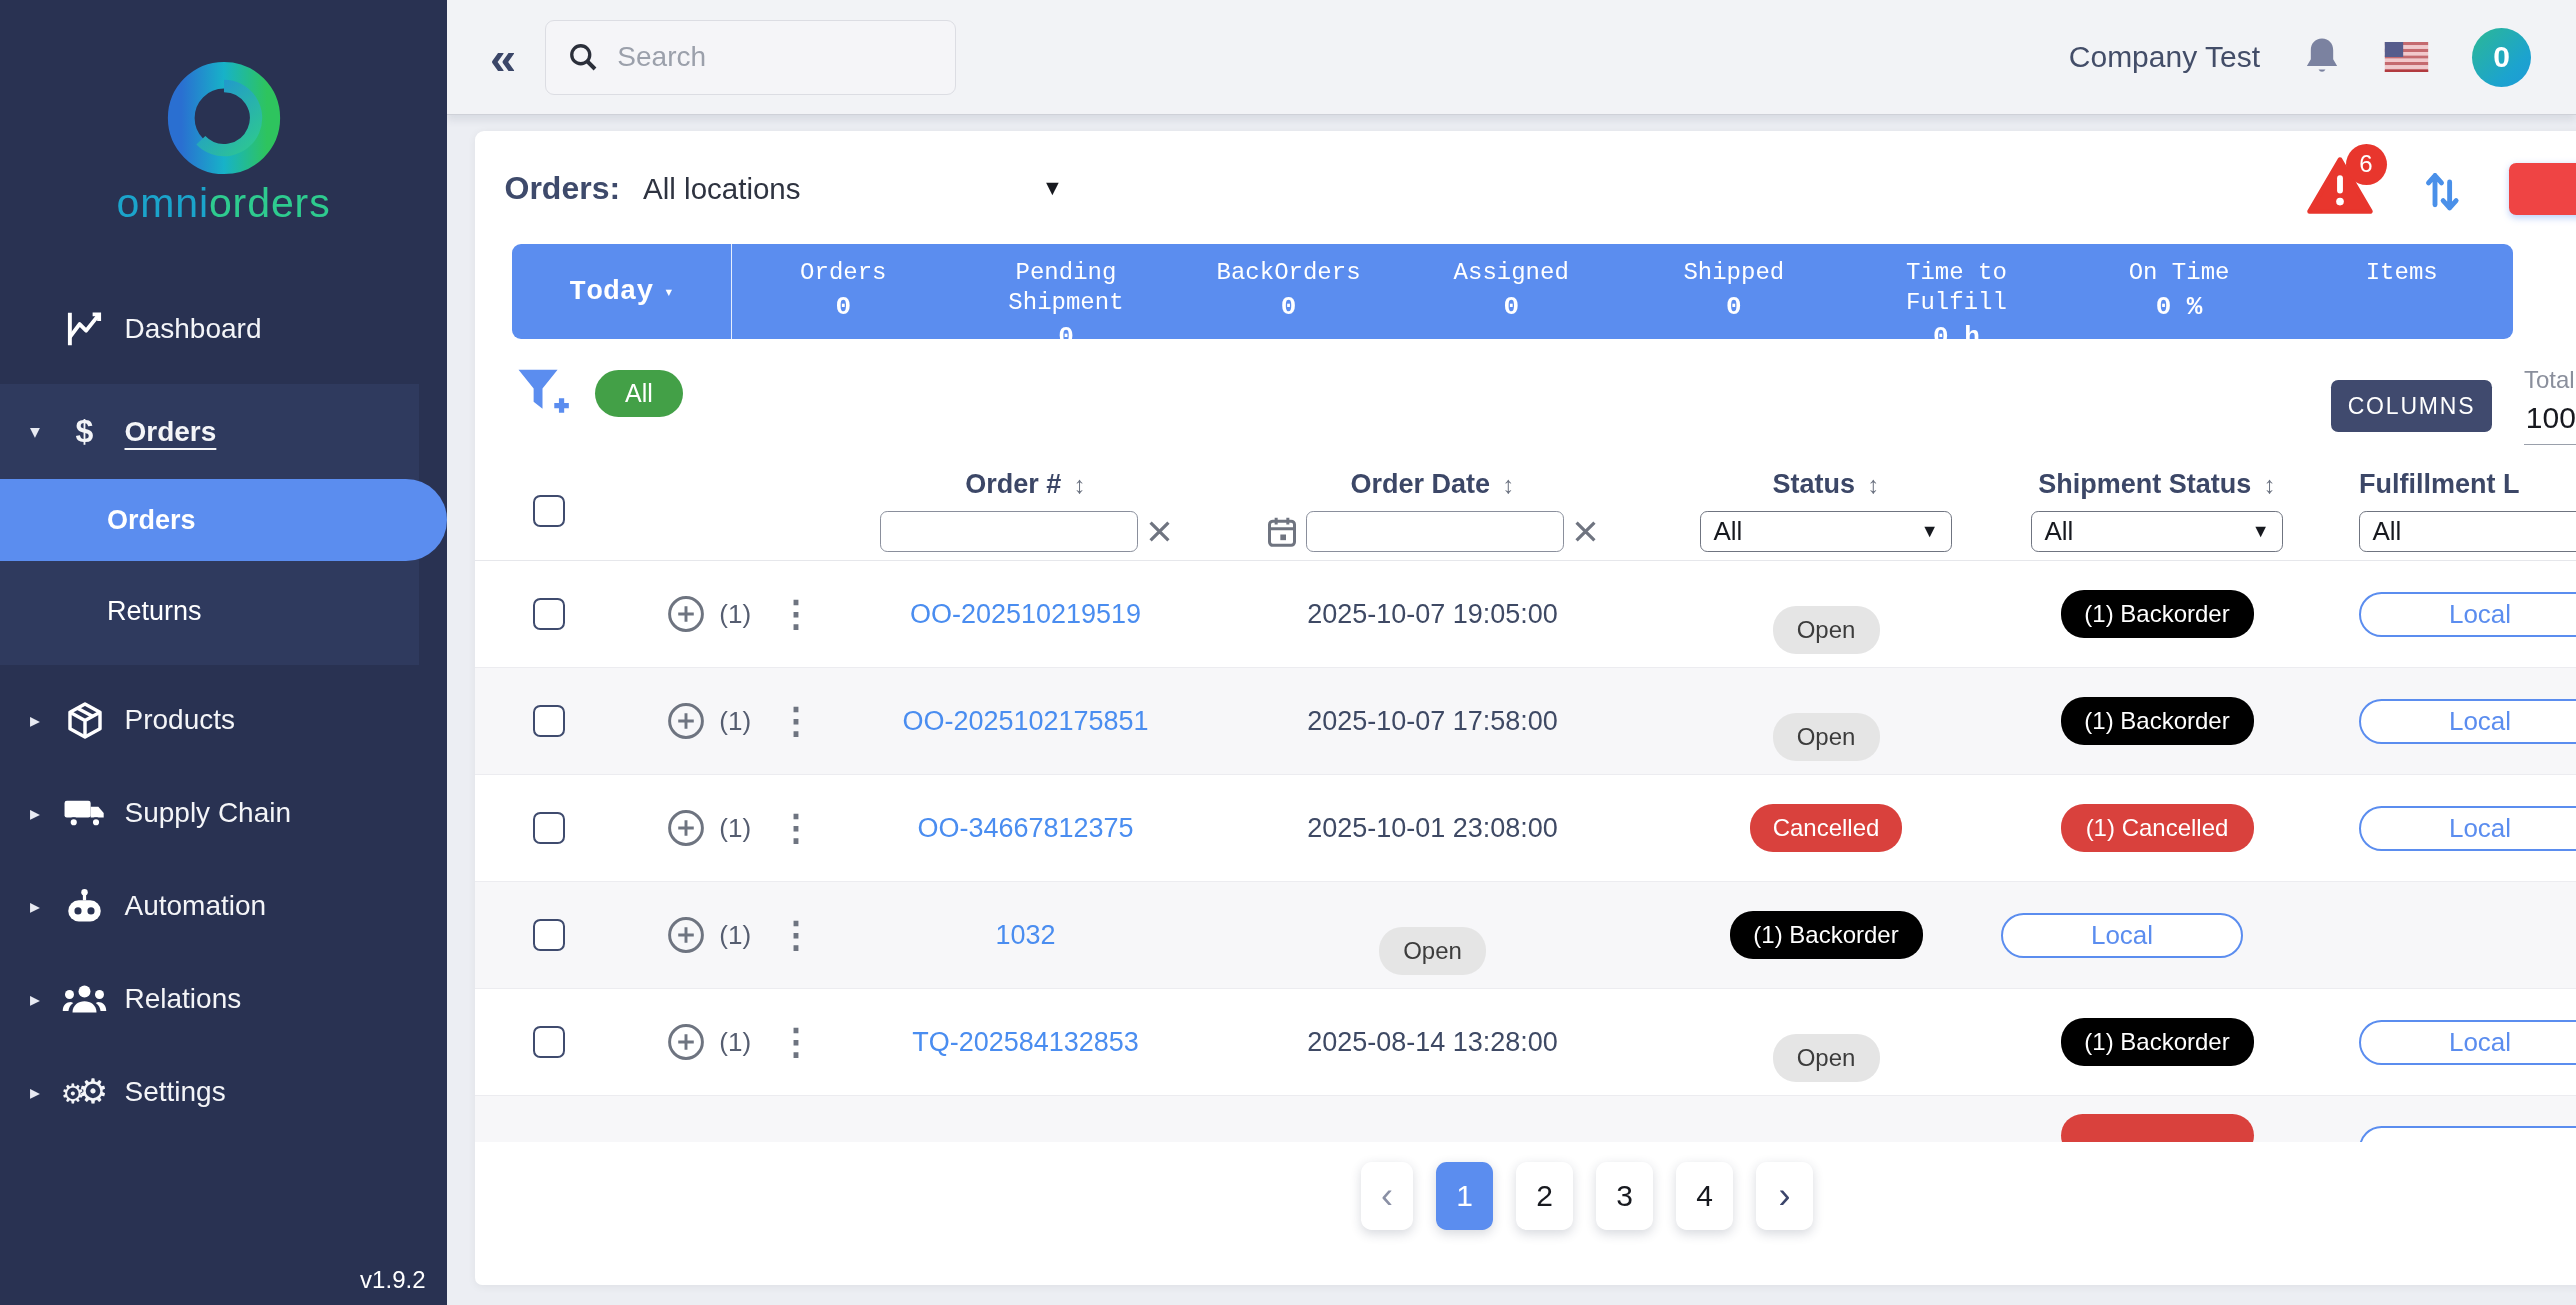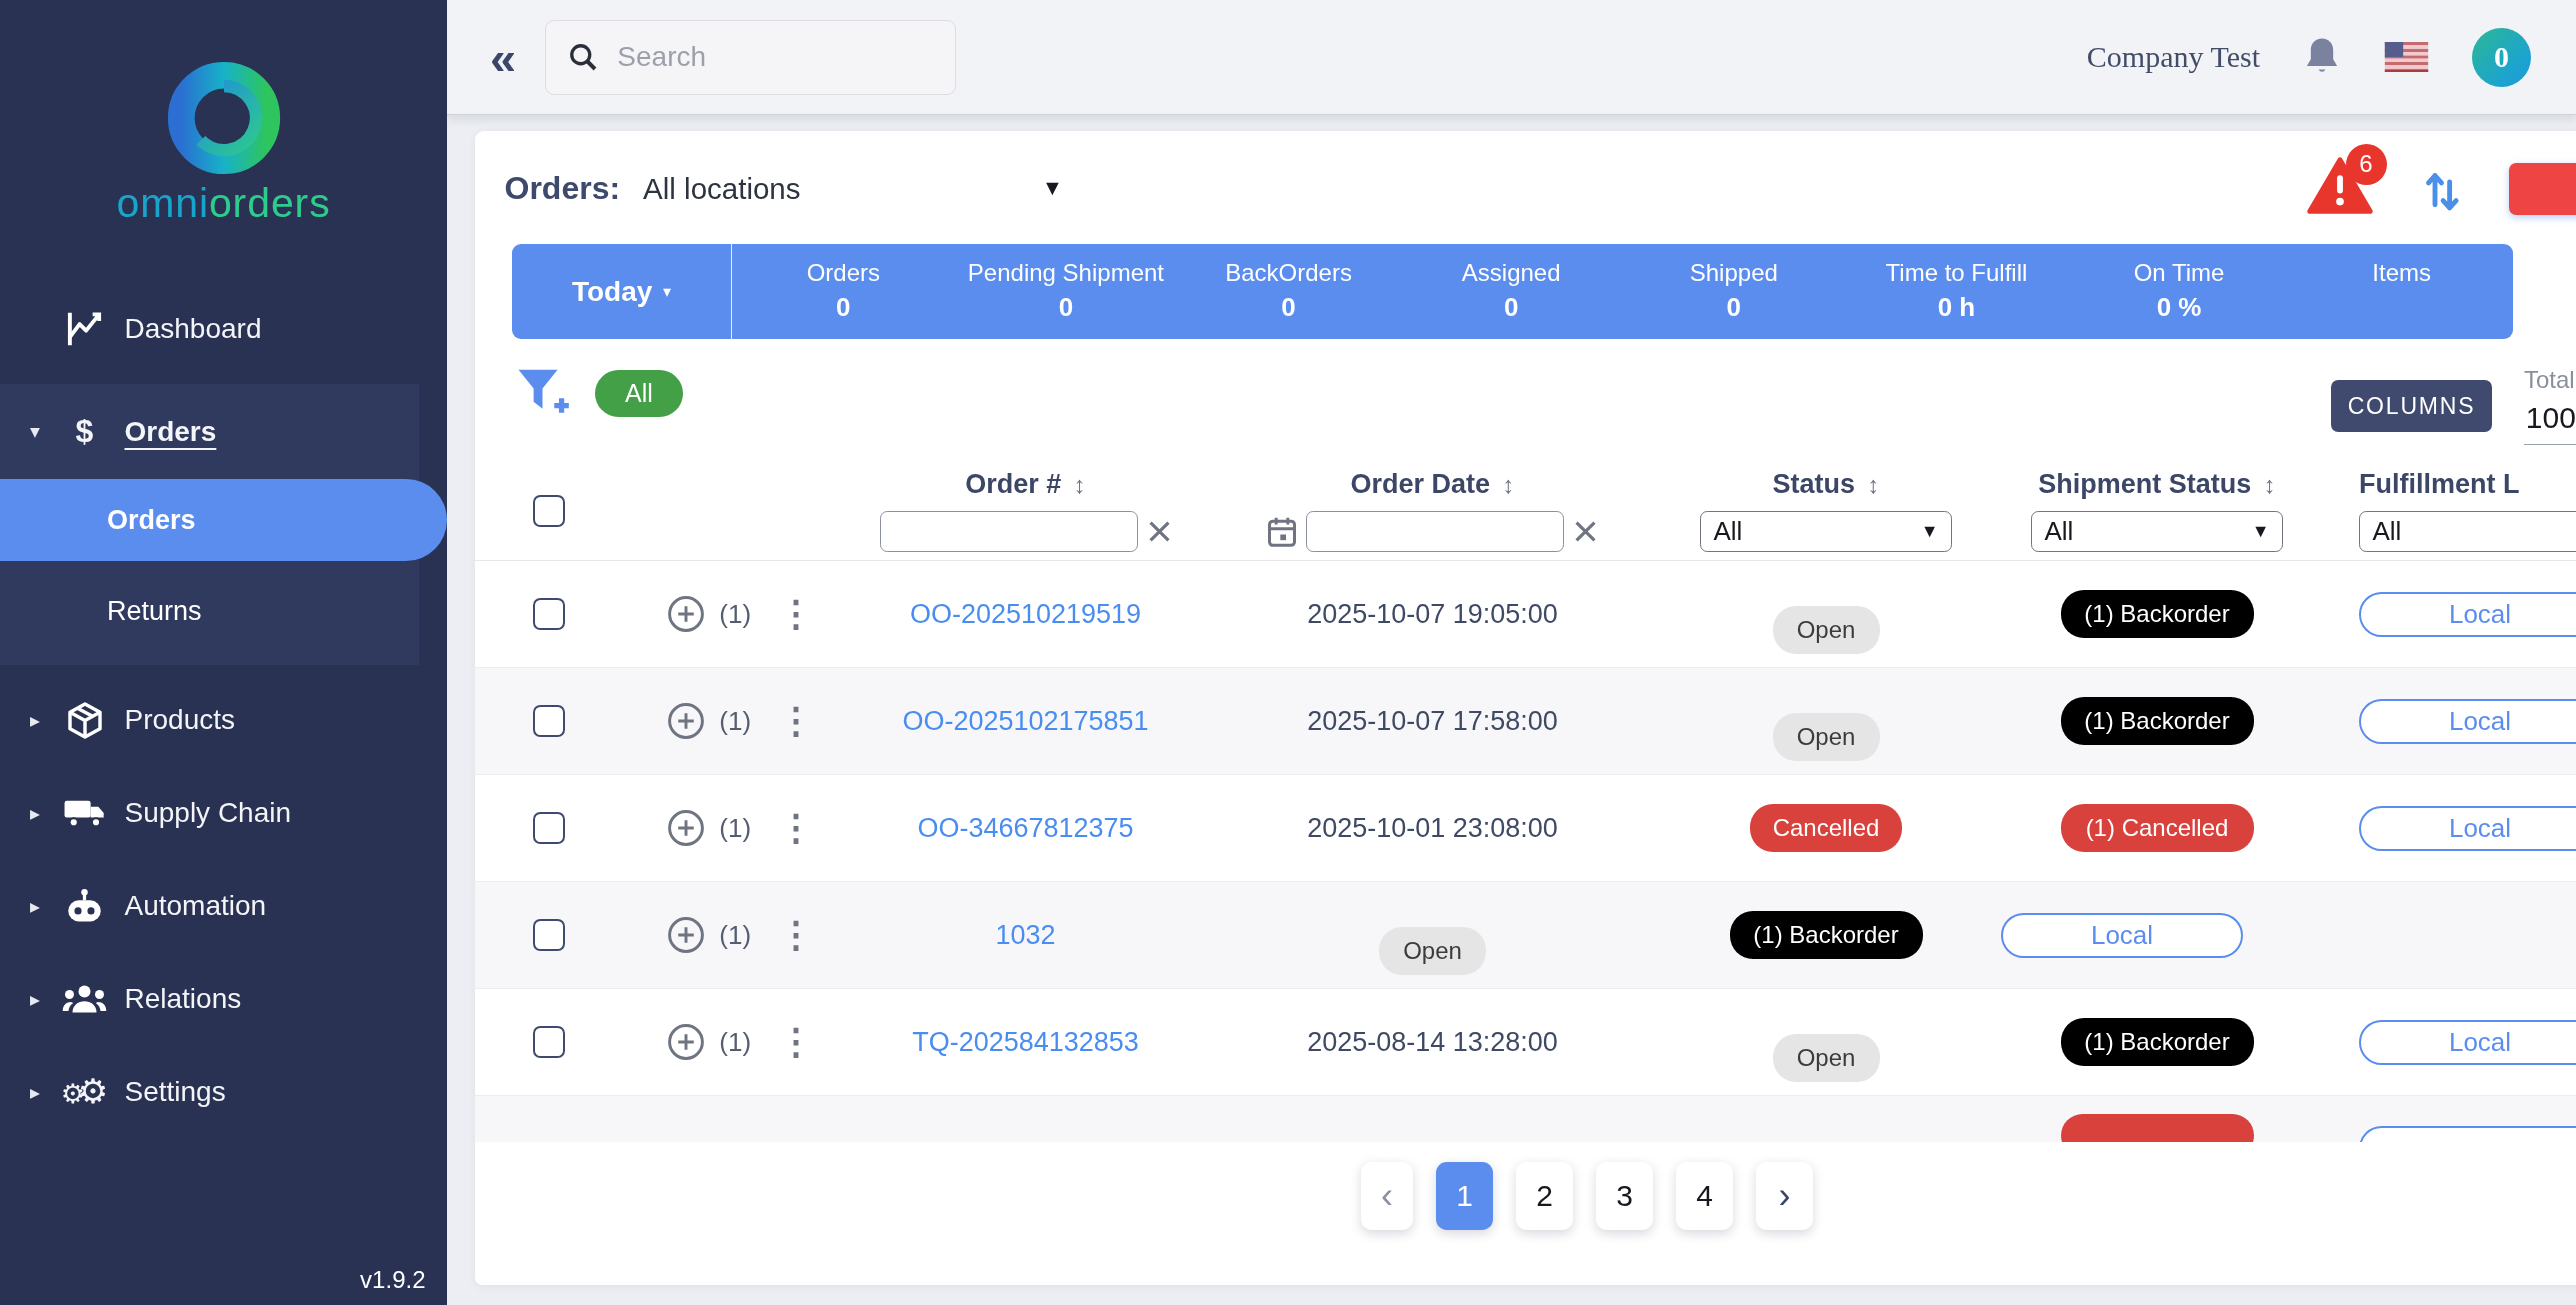--- a/index.html
+++ b/index.html
@@ -29,21 +29,21 @@
   .version { position:absolute; right:21.5px; bottom:12.5px; font-size:24px; color:#fff; }
 
   
   .main { flex:1; display:flex; flex-direction:column; min-width:0; }
   .topbar { height:115px; background:#f2f3f6; display:flex; align-items:center; padding:0 45px 0 43px;
             border-bottom:0.9px solid #cfd1d8; box-shadow:0 4.5px 8px rgba(40,50,80,.10); position:relative; z-index:4; }
   .collapse-ico { font-size:47px; color:#3b4668; font-weight:bold; cursor:pointer; margin-right:29px; line-height:1; }
   .searchbox { width:411px; height:75px; border:1.8px solid #dcdde3; border-radius:9px; display:flex; align-items:center; padding:0 21.5px; background:#f5f5f8; }
   .searchbox input { border:none; outline:none; background:transparent; font-size:28px; color:#333; margin-left:19.7px; width:295px; font-family:"Liberation Sans",sans-serif; }
   .searchbox input::placeholder { color:#9ba0ab; }
-  .topbar-right { margin-left:auto; display:flex; align-items:center; gap:43px;font-family:Liberation Serif, serif; }
+  .topbar-right { margin-left:auto; display:flex; align-items:center; gap:43px; }
   .company { font-size:30px; color:#434d68; }
   .avatar { width:59px; height:59px; border-radius:50%; background:linear-gradient(135deg,#2cb894 0%,#1ca3cf 70%,#1e9ad8 100%);
             color:#fff; font-size:30px; font-weight:bold; display:flex; align-items:center; justify-content:center; }
 
   .content { flex:1; position:relative; padding:16px 0 0 28px; }
   .card { width:2224px; height:1154px; background:#fff; border-radius:9px 9px 7.2px 7.2px; box-shadow:0 1.8px 9px rgba(0,0,0,.06); overflow:hidden; position:relative; }
 
   
   .page-head { height:106px; display:flex; align-items:center; padding:9px 0 0 29.5px; }
   .page-title { font-size:32px; font-weight:bold; color:#3e4a6b; }
@@ -51,21 +51,21 @@
   .location-select .loc-text { font-size:29.5px; color:#2e3340; }
   .location-select .loc-caret { margin-left:auto; font-size:21.5px; color:#17191f; }
   .head-right { margin-left:auto; display:flex; align-items:center; gap:48px; padding-right:0; }
   .warn-wrap { position:relative; width:68px; height:68px; cursor:pointer; }
   .warn-badge { position:absolute; top:-10.7px; right:-12.5px; width:41px; height:41px; border-radius:50%; background:#e8362d; color:#fff;
                 font-size:24px; display:flex; align-items:center; justify-content:center; }
   .btn-new-order { width:190px; height:52px; background:#ef4444; border:none; border-radius:7.2px; color:#fff; font-size:24px;
                    letter-spacing:1.8px; cursor:pointer; font-family:"Liberation Sans",sans-serif; box-shadow:0 2.7px 7.2px rgba(91,141,239,.4);padding-left:47px; }
 
   
-  .stats { margin:7.2px 0 0 37px; width:2001px; height:95px; background:#5b8def; border-radius:9px; display:flex; color:#fff; }
+  .stats { margin:7.2px 0 0 37px; width:2001px; height:95px; background:#5b8def; border-radius:9px; display:flex; color:#fff;font-family:Liberation Mono, monospace; }
   .stats-period { width:220px; display:flex; align-items:center; justify-content:center; border-right:1.8px solid rgba(255,255,255,.85); cursor:pointer; }
   .stats-period .p-label { font-size:28px; font-weight:bold; }
   .stats-period .p-caret { font-size:16px; margin-left:10.7px; }
   .stat-col { flex:1; display:flex; flex-direction:column; align-items:center; padding-top:14.3px; }
   .stat-label { font-size:24px; text-align:center; line-height:30px; max-width:206px; }
   .stat-value { font-size:26px; font-weight:bold; margin-top:3.6px; }
 
   
   .filter-row { display:flex; align-items:flex-start; margin-top:27px; padding:0 0 0 40px; height:72px; }
   .chip-all { margin-left:25px; margin-top:3.6px; background:#43a047; color:#fff; border:none; border-radius:894px;

